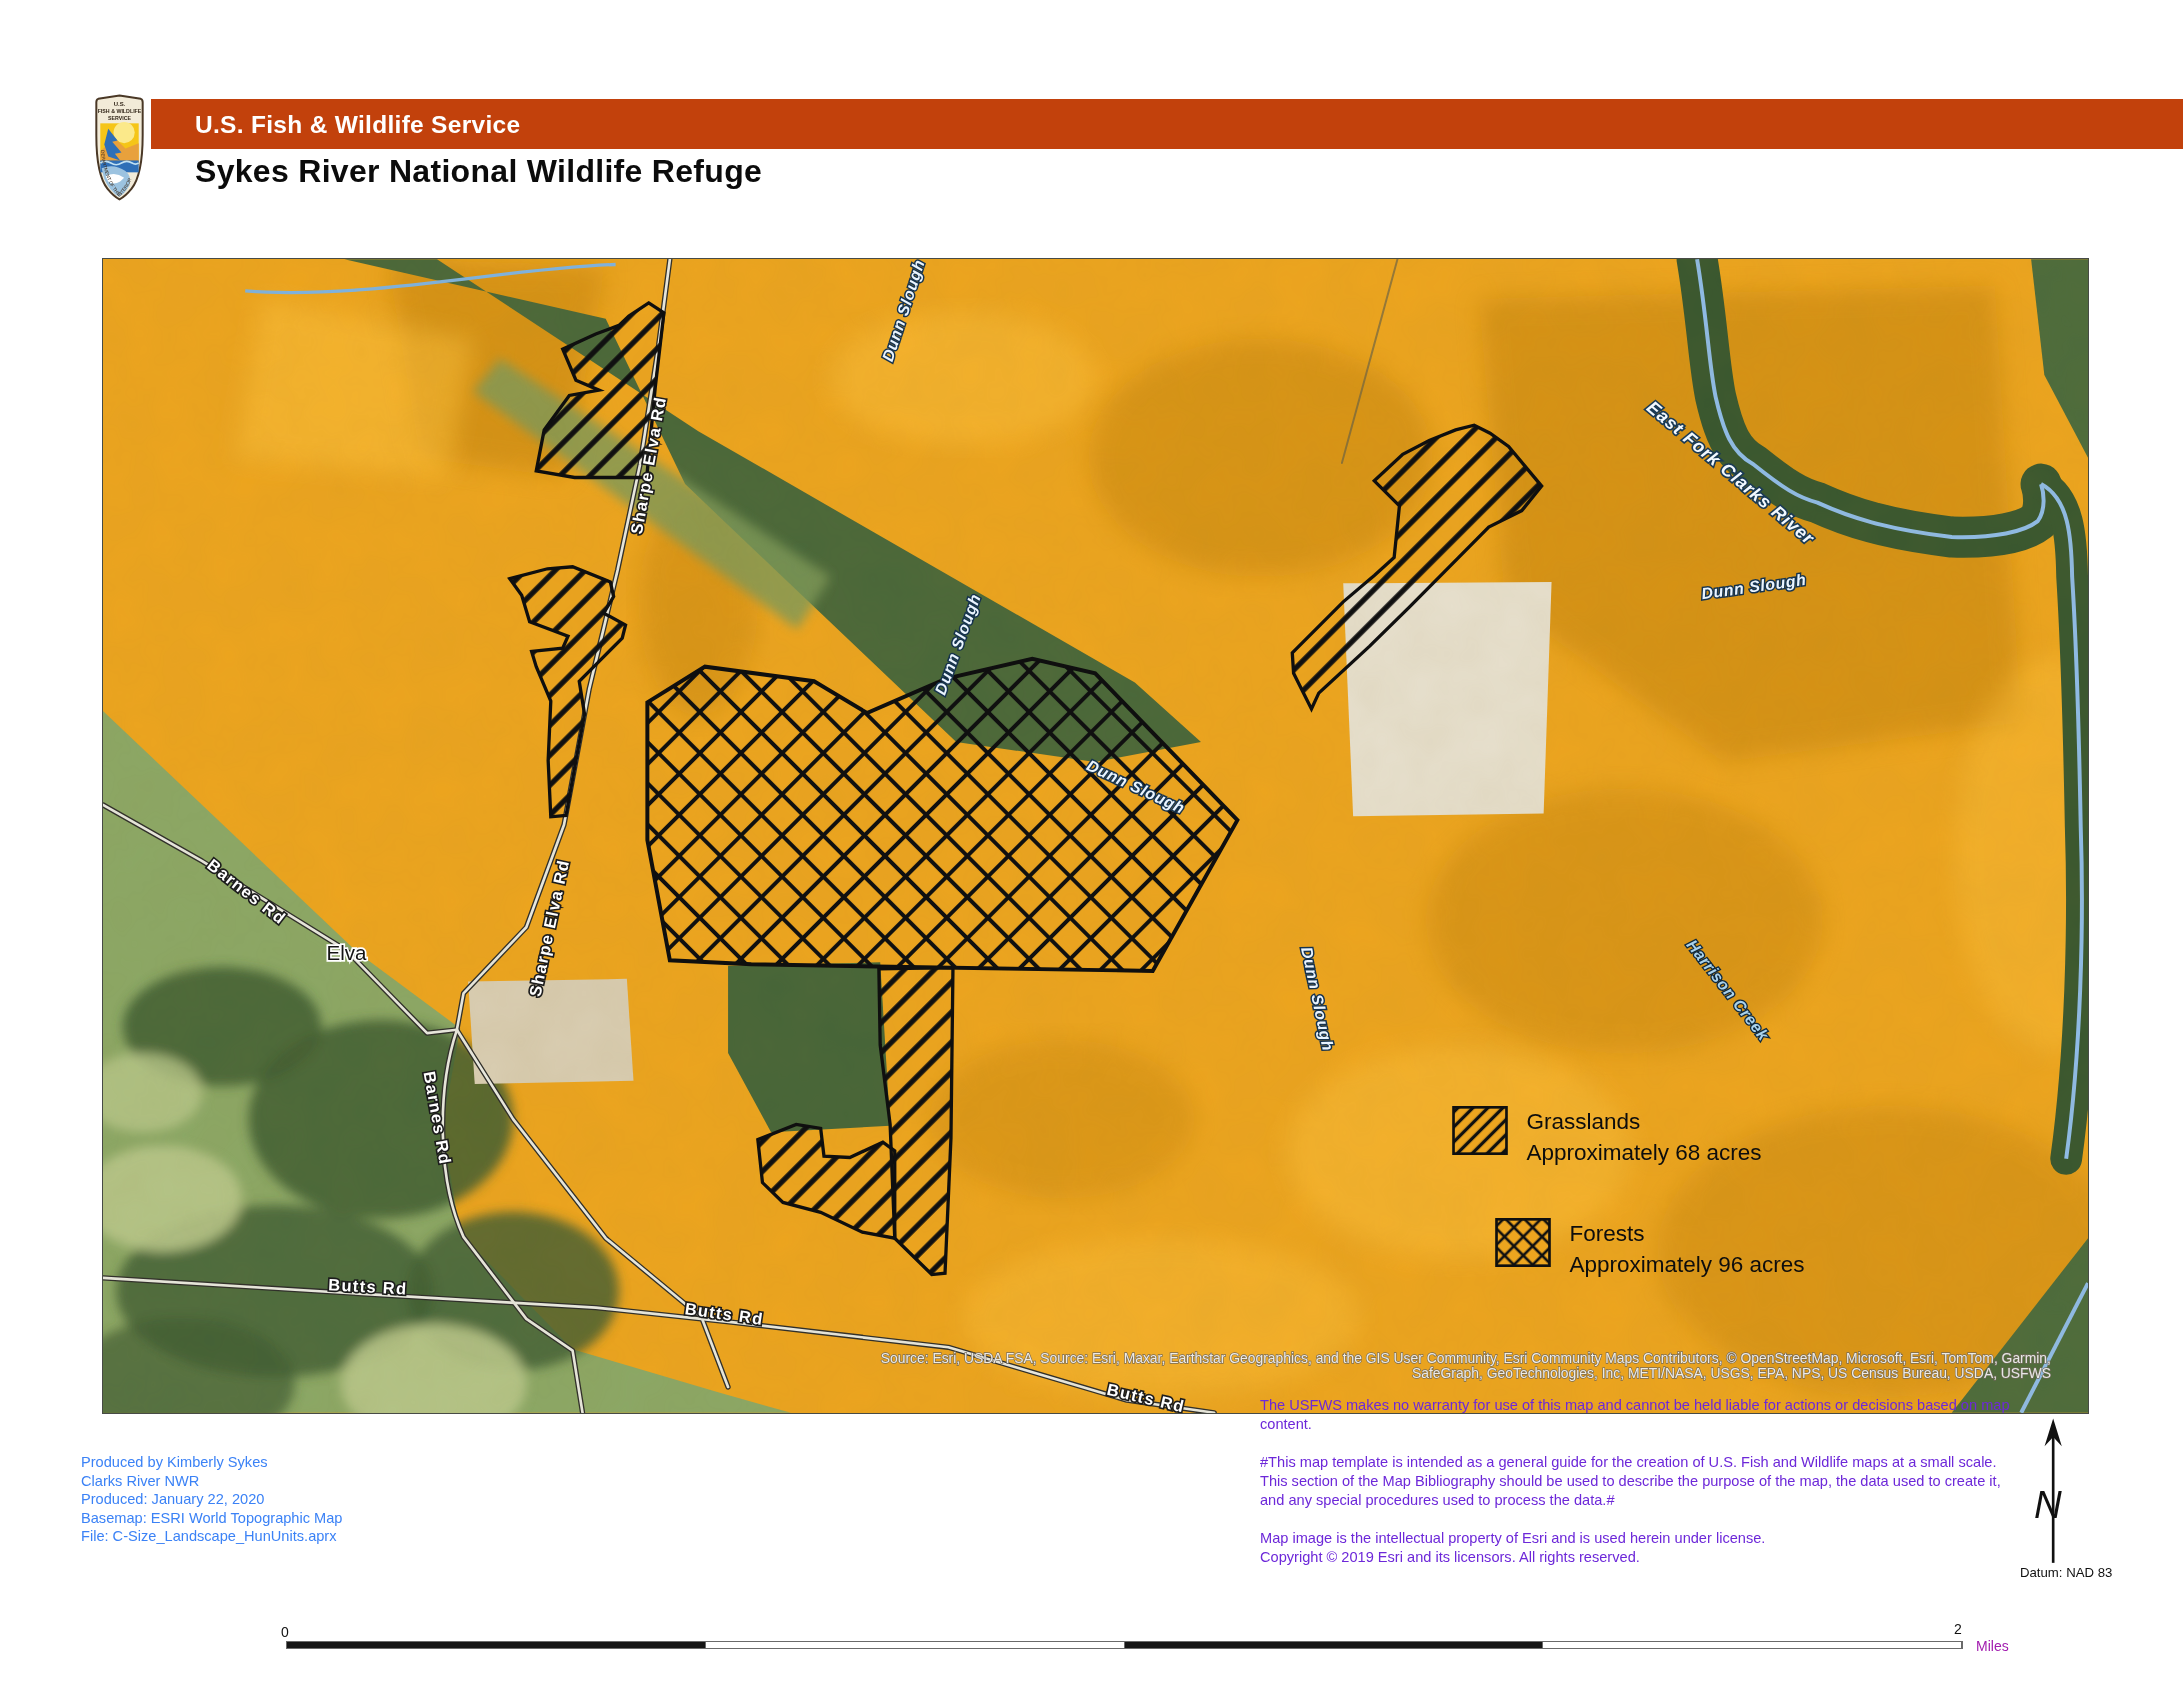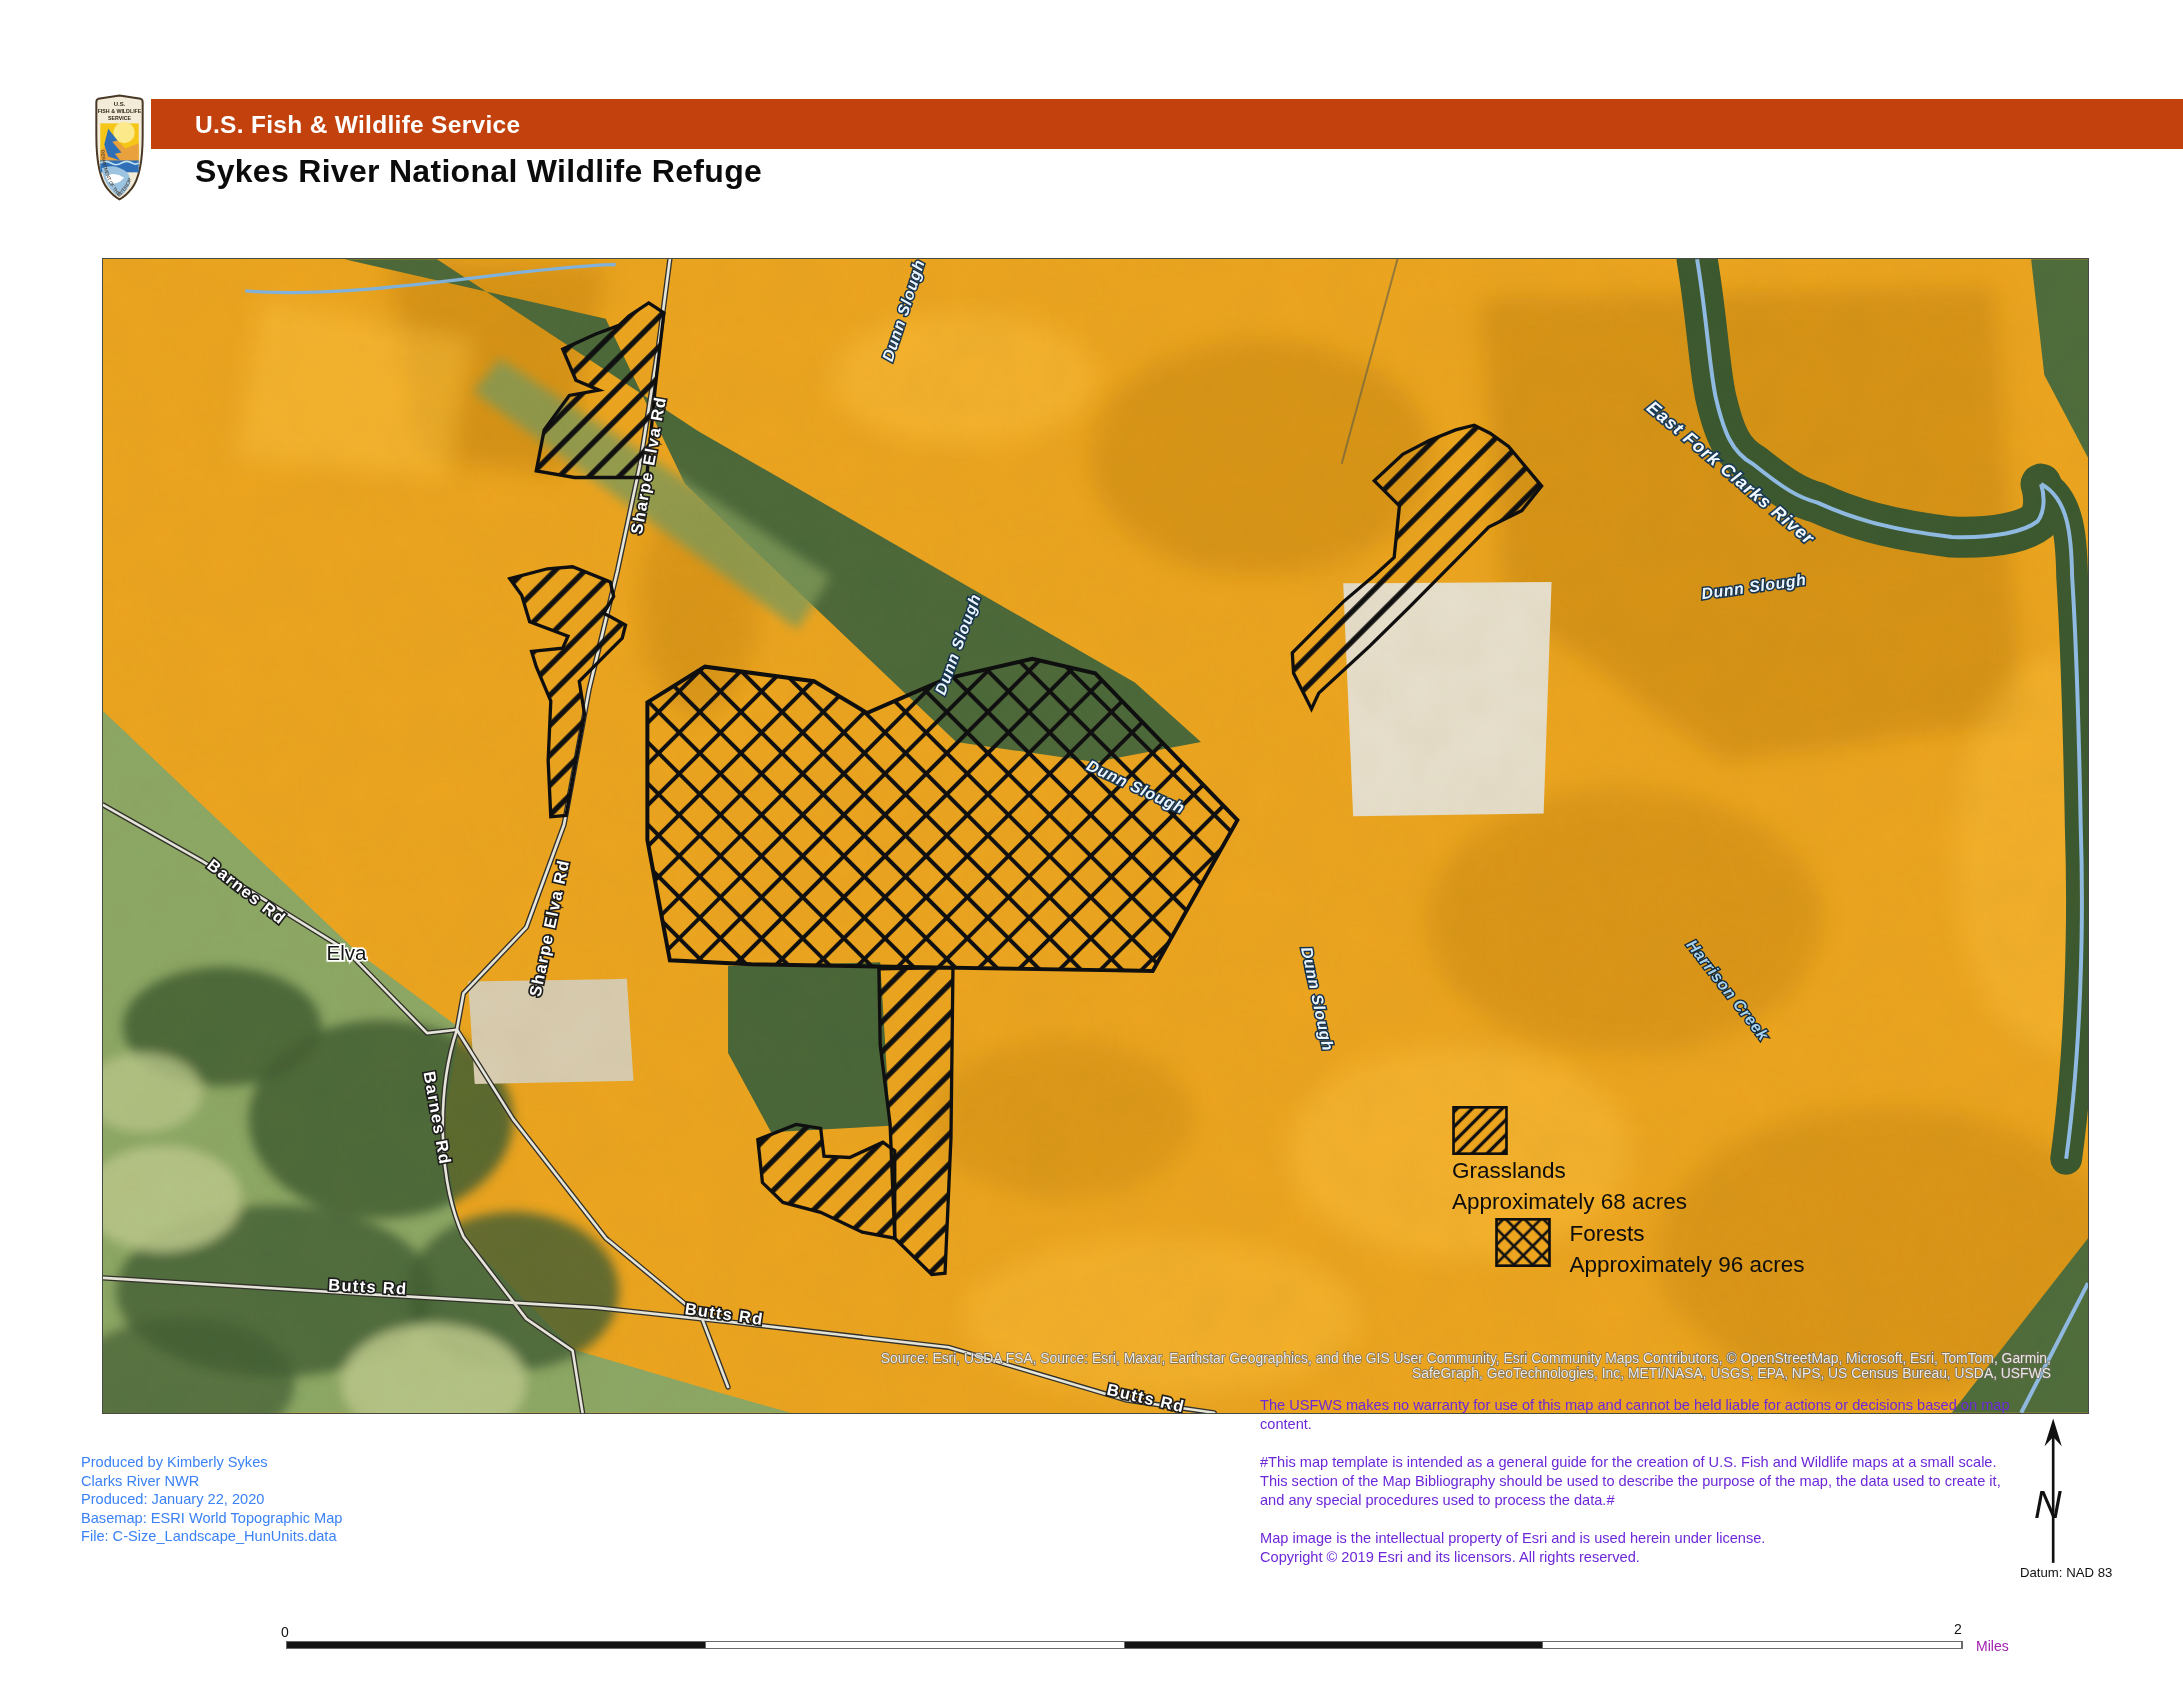--- a/index.html
+++ b/index.html
@@ -18,21 +18,21 @@
   svg text{font-family:"Liberation Sans", sans-serif;}
   .lblRoad{font-size:25px;font-weight:bold;fill:#ffffff;stroke:#1c1c1c;stroke-width:5px;paint-order:stroke;letter-spacing:2px;}
   .lblWater{font-size:24px;font-weight:bold;font-style:italic;fill:#EAF5FF;stroke:#16334e;stroke-width:4.5px;paint-order:stroke;letter-spacing:1px;}
   .lblRiver{font-size:27px;font-weight:bold;font-style:italic;fill:#F2F9FF;stroke:#1a3a55;stroke-width:5px;paint-order:stroke;letter-spacing:1.5px;}
   .lblCreek{font-size:24px;font-weight:bold;font-style:italic;fill:#A9D2EC;stroke:#10293d;stroke-width:4px;paint-order:stroke;letter-spacing:1px;}
   .lblPlace{font-size:31px;fill:#141414;stroke:#ffffff;stroke-width:5px;paint-order:stroke;}
   .lblAttr{font-size:21px;fill:#efefef;stroke:#70675a;stroke-width:2px;paint-order:stroke;opacity:.95;}
   
   .legend{position:absolute;left:1452px;top:1106px;width:463px;height:185px;z-index:6;}
   .legend-row{position:absolute;left:0;display:flex;align-items:flex-start;}
-  .legend-row.r1{top:0;flex-direction:column;}
+  .legend-row.r1{top:0;}
   .legend-row.r2{top:112px;padding-left:43px;}
   .legend-swatch{width:56px;height:49px;margin-right:18.5px;flex:0 0 auto;}
   .legend-texts{color:#0d0d0d;font-size:22.5px;line-height:31px;padding-top:0px;}
   
   .footer-left{position:absolute;left:81px;top:1453px;font-size:14.6px;line-height:18.5px;color:#3b82f6;}
   .footer-right{position:absolute;left:1260px;top:1396px;width:767px;font-size:14.6px;line-height:19px;color:#6d28d9;}
   .footer-right .gap{height:19px;}
   .north{position:absolute;left:2030px;top:1417px;width:49px;height:150px;}
   .datum{position:absolute;left:2020px;top:1565px;font-size:13.2px;color:#101010;text-align:right;}
   .scalebar{position:absolute;left:286px;top:1641px;width:1677px;height:8px;display:flex;border:0.7px solid #6a6a6a;box-sizing:border-box;background:#fff;}
@@ -246,21 +246,21 @@
   <div class="seg w"></div>
   <div class="seg b"></div>
   <div class="seg w"></div>
 </div>
 
 <div class="footer-left">
   <div>Produced by Kimberly Sykes</div>
   <div>Clarks River NWR</div>
   <div>Produced: January 22, 2020</div>
   <div>Basemap: ESRI World Topographic Map</div>
-  <div>File: C-Size_Landscape_HunUnits.data</div>
+  <div>File: C-Size_Landscape_HunUnits.aprx</div>
 </div>
 
 <div class="footer-right">
   <div>The USFWS makes no warranty for use of this map and cannot be held liable for actions or decisions based on map content.</div>
   <div class="gap"></div>
   <div>#This map template is intended as a general guide for the creation of U.S. Fish and Wildlife maps at a small scale.</div>
   <div>This section of the Map Bibliography should be used to describe the purpose of the map, the data used to create it,</div>
   <div>and any special procedures used to process the data.#</div>
   <div class="gap"></div>
   <div>Map image is the intellectual property of Esri and is used herein under license.</div>

